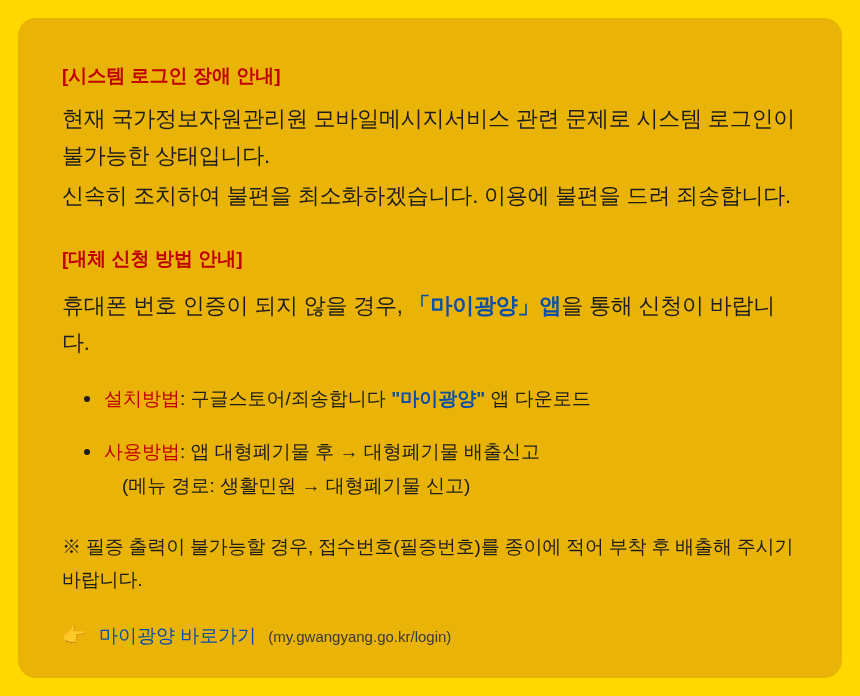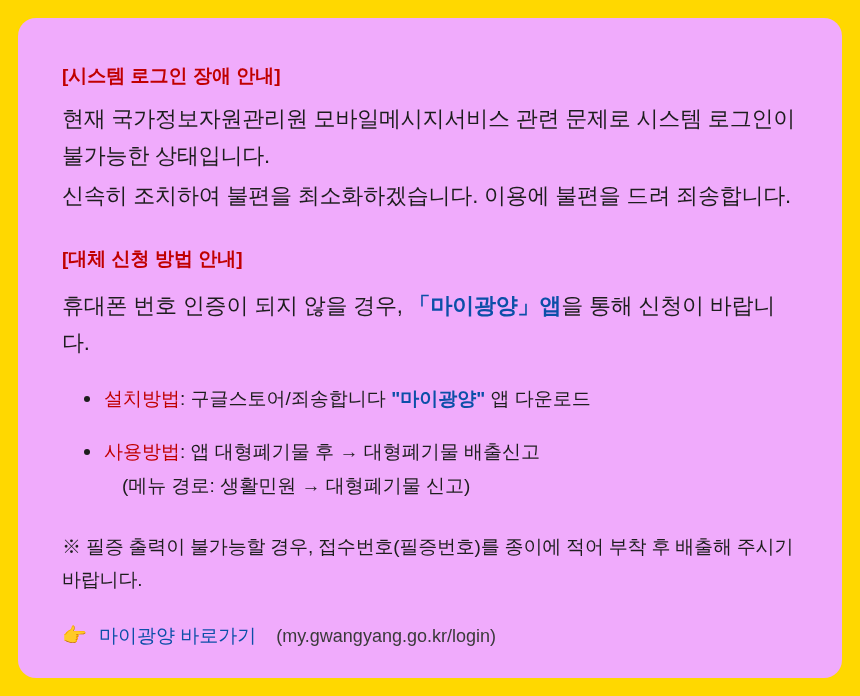--- a/index.html
+++ b/index.html
@@ -12,21 +12,21 @@
     background: #ffd800;
     font-family: "Liberation Sans", sans-serif;
     overflow: hidden;
   }
   .notice-card {
     position: absolute;
     left: 18px;
     top: 18px;
     width: 824px;
     height: 660px;
-    background: #f0abfc;
+    background: #eab308;
     border-radius: 18px;
     box-sizing: border-box;
     padding: 44px 40px 30px 44px;
   }
   .heading {
     color: #c00000;
     font-weight: bold;
     font-size: 19px;
     line-height: 1.45;
     margin: 0 0 10px 0;
@@ -106,22 +106,21 @@
     line-height: 1;
   }
   .link-text {
     color: #0b4fa8;
     font-weight: normal;
     font-size: 19px;
     text-decoration: none;
   }
   .link-url {
     color: #3a3a3a;
-    font-size: 18px;
-    margin-left: 8px;
+    font-size: 15px;
   }
 </style>
 </head>
 <body>
 
 <div class="notice-card">
 
   <p class="heading">[시스템 로그인 장애 안내]</p>
 
   <p class="body-text">현재 국가정보자원관리원 모바일메시지서비스 관련 문제로 시스템 로그인이 불가능한 상태입니다.</p>

